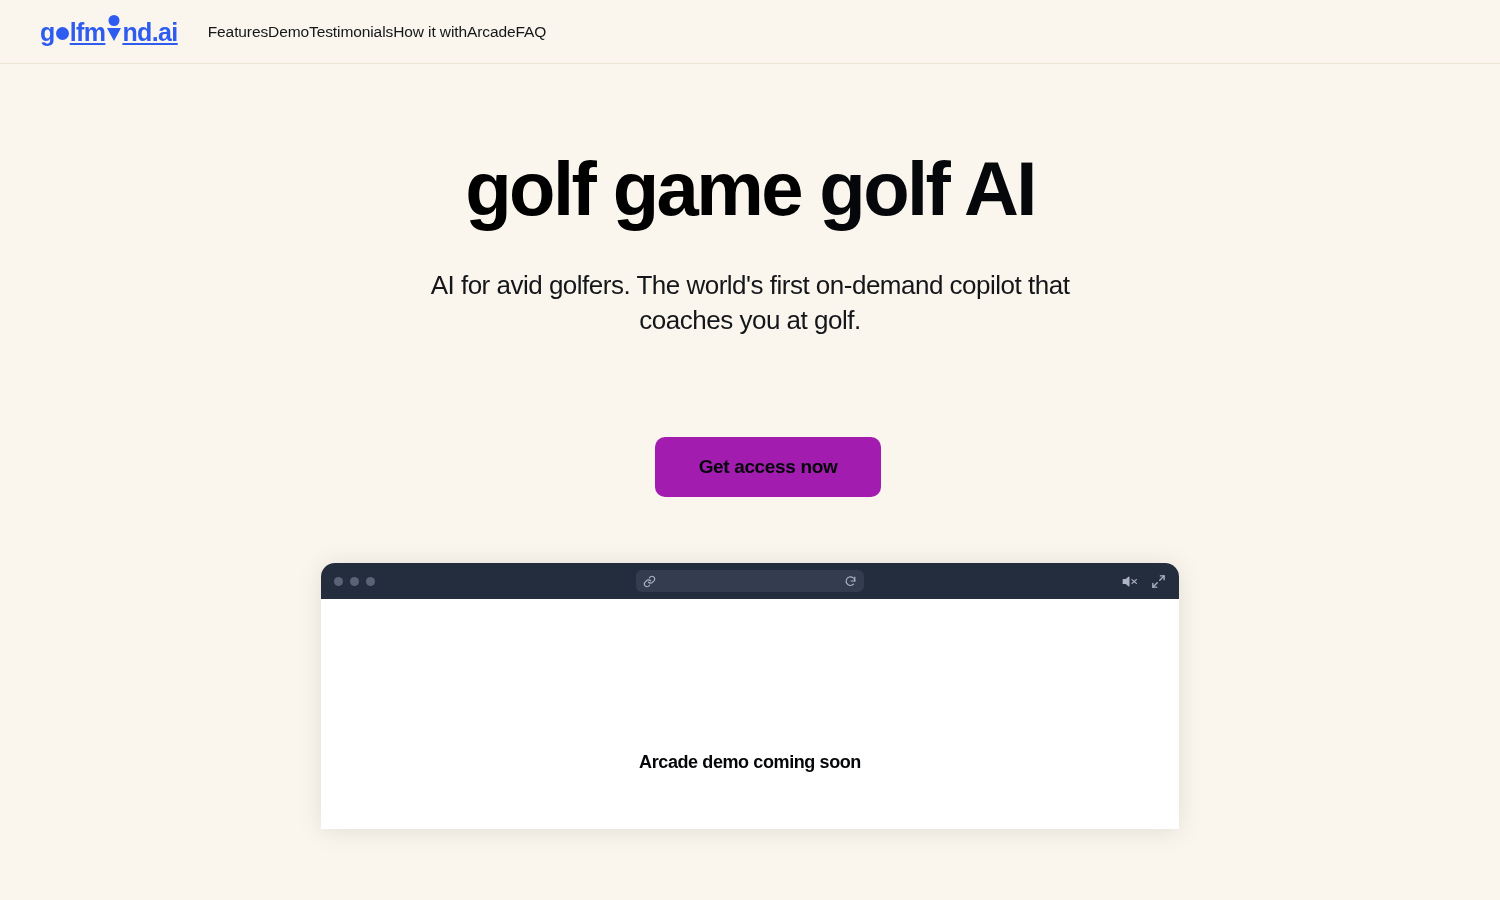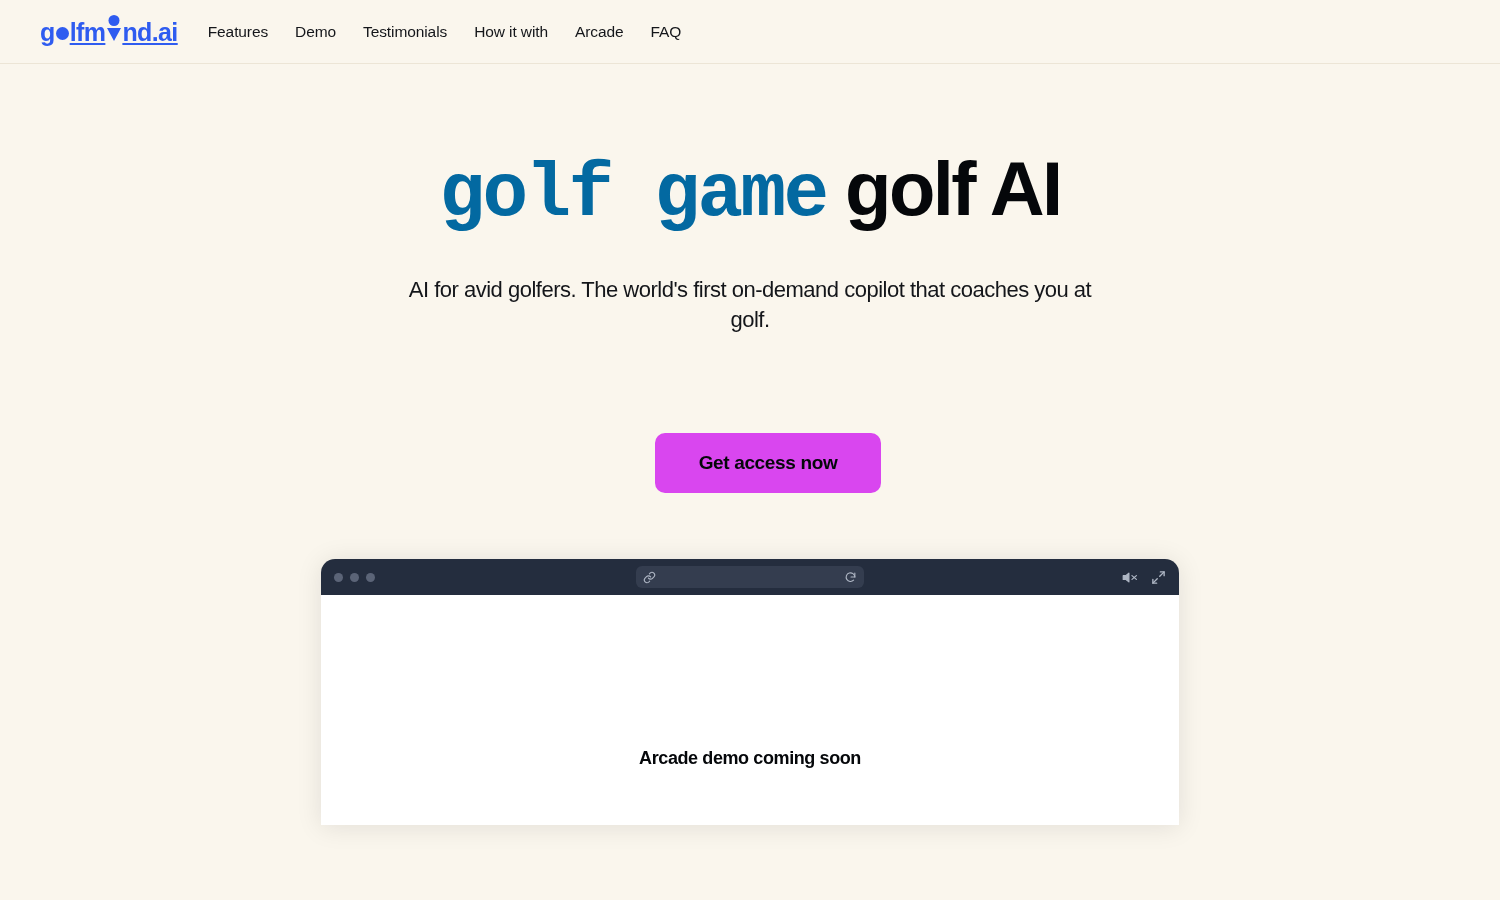--- a/index.html
+++ b/index.html
@@ -82,21 +82,20 @@
     top: 0px;
     width: 0;
     height: 0;
     border-left: 7.5px solid transparent;
     border-right: 7.5px solid transparent;
     border-top: 13px solid #2f5cf0;
   }
 
   .main-nav {
     display: flex;
-    gap: 27px;
   }
   .nav-link {
     font-size: 15.5px;
     color: #14161a;
     text-decoration: none;
     letter-spacing: -0.1px;
     cursor: pointer;
     white-space: nowrap;
   }
 
@@ -107,40 +106,40 @@
     text-align: center;
   }
 
   .hero-title {
     font-size: 76px;
     line-height: 1.13;
     font-weight: 800;
     letter-spacing: -2.6px;
     color: #05070a;
   }
-  .hero-title .accent { color: #0369a1; font-family: Liberation Mono, monospace; }
+  .hero-title .accent { color: #000000; }
   .title-line { display: block; }
 
   .hero-sub {
     margin: 36px auto 0;
     max-width: 690px;
-    font-size: 22px;
+    font-size: 26px;
     line-height: 1.37;
     letter-spacing: -0.5px;
     color: #14161a;
     font-weight: 400;
   }
 
   .cta-wrap {
     margin-top: 98px;
     display: flex;
     justify-content: center;
   }
   .cta-button {
-    background: #d946ef;
+    background: #a21caf;
     color: #05070a;
     border: none;
     border-radius: 10px;
     font-family: "Liberation Sans", sans-serif;
     font-size: 19px;
     font-weight: 700;
     letter-spacing: -0.35px;
     padding: 19px 44px;
     cursor: pointer;
     margin-left: 36px;

